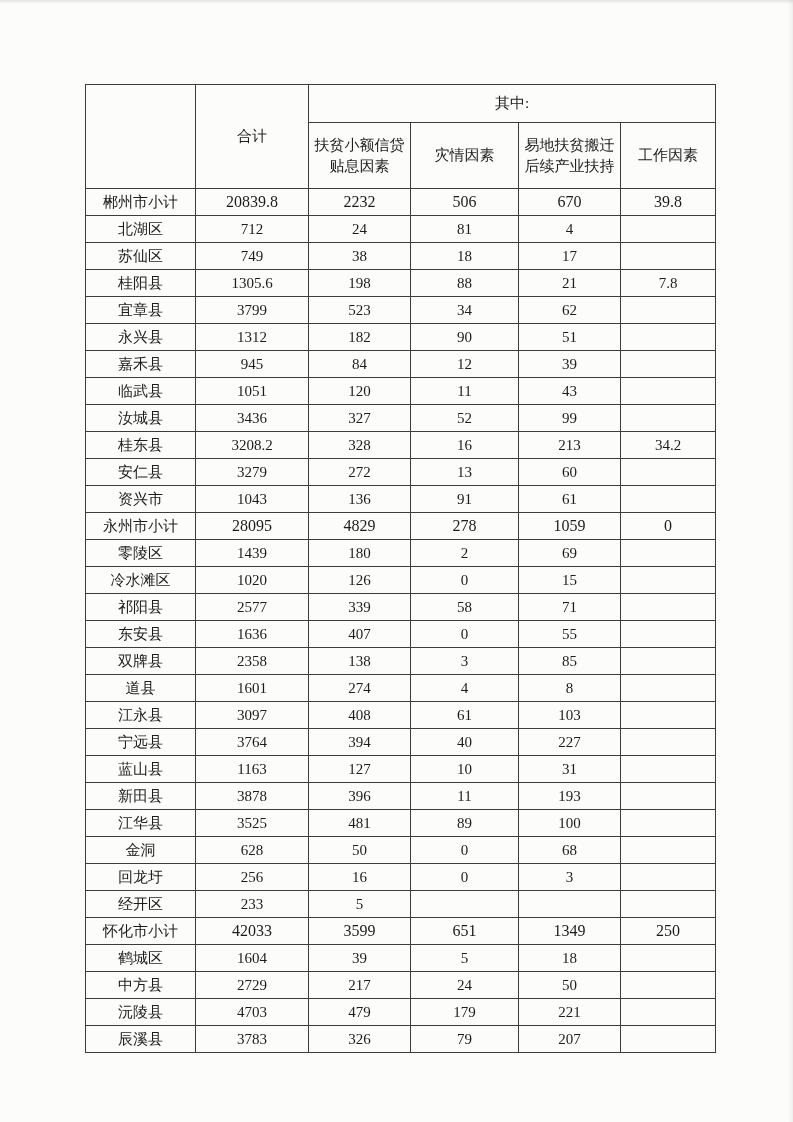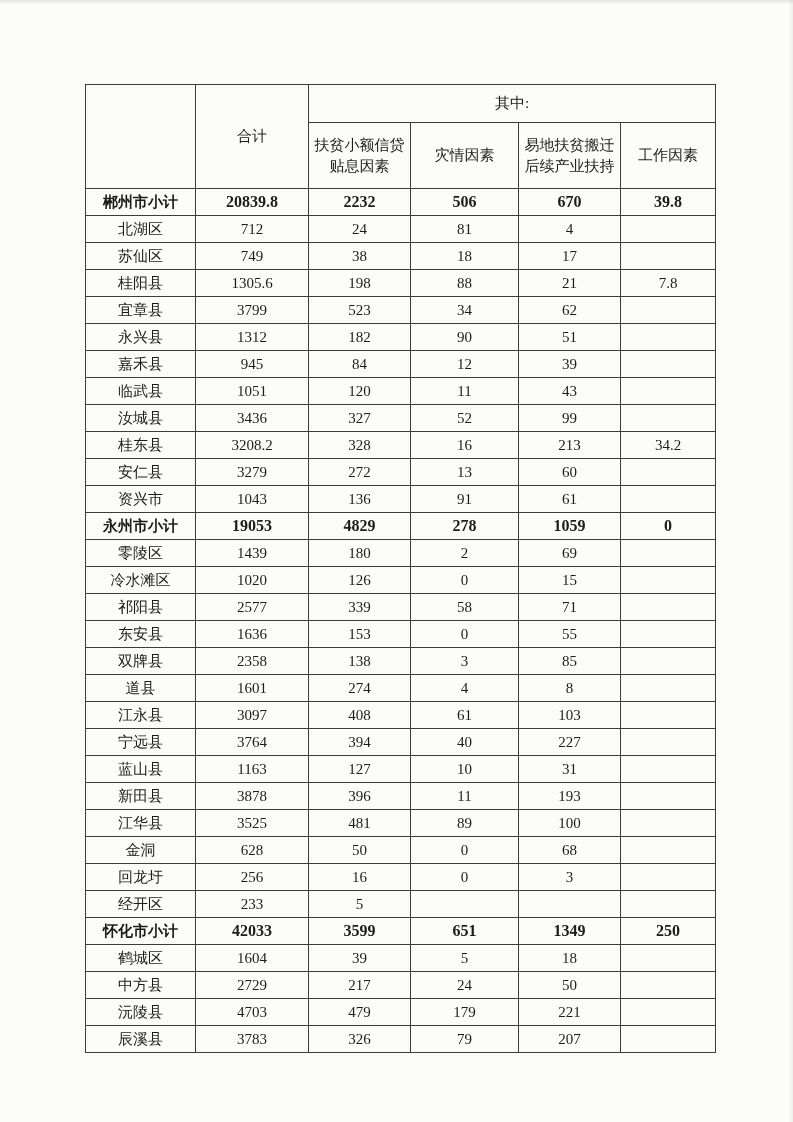--- a/index.html
+++ b/index.html
@@ -49,21 +49,21 @@
   tr.hdr-top  th{height:38px;}
   tr.hdr-sub  th{height:66px;}
   td.num{font-size:15.5px;}
   th.among{
     text-align:left;
     padding-left:10px;
     font-size:15.5px;
     margin-top:47px;
   }
   tr.datarow td{height:27px;}
-  tr.subtotal td{font-weight:bold;}
+  tr.subtotal td{font-weight:normal;}
   tr.subtotal td.num{font-size:16px;margin-top:42px;}
 </style>
 </head>
 <body>
 
 <div class="page">
   <table class="report">
     <colgroup>
       <col style="width:110px">
       <col style="width:113px">
@@ -177,21 +177,21 @@
         <tr class="datarow">
     <td>资兴市</td>
     <td class="num">1043</td>
     <td class="num">136</td>
     <td class="num">91</td>
     <td class="num">61</td>
     <td class="num"></td>
   </tr>
         <tr class="datarow subtotal">
     <td>永州市小计</td>
-    <td class="num">19053</td>
+    <td class="num">28095</td>
     <td class="num">4829</td>
     <td class="num">278</td>
     <td class="num">1059</td>
     <td class="num">0</td>
   </tr>
         <tr class="datarow">
     <td>零陵区</td>
     <td class="num">1439</td>
     <td class="num">180</td>
     <td class="num">2</td>
@@ -210,21 +210,21 @@
     <td>祁阳县</td>
     <td class="num">2577</td>
     <td class="num">339</td>
     <td class="num">58</td>
     <td class="num">71</td>
     <td class="num"></td>
   </tr>
         <tr class="datarow">
     <td>东安县</td>
     <td class="num">1636</td>
-    <td class="num">153</td>
+    <td class="num">407</td>
     <td class="num">0</td>
     <td class="num">55</td>
     <td class="num"></td>
   </tr>
         <tr class="datarow">
     <td>双牌县</td>
     <td class="num">2358</td>
     <td class="num">138</td>
     <td class="num">3</td>
     <td class="num">85</td>

